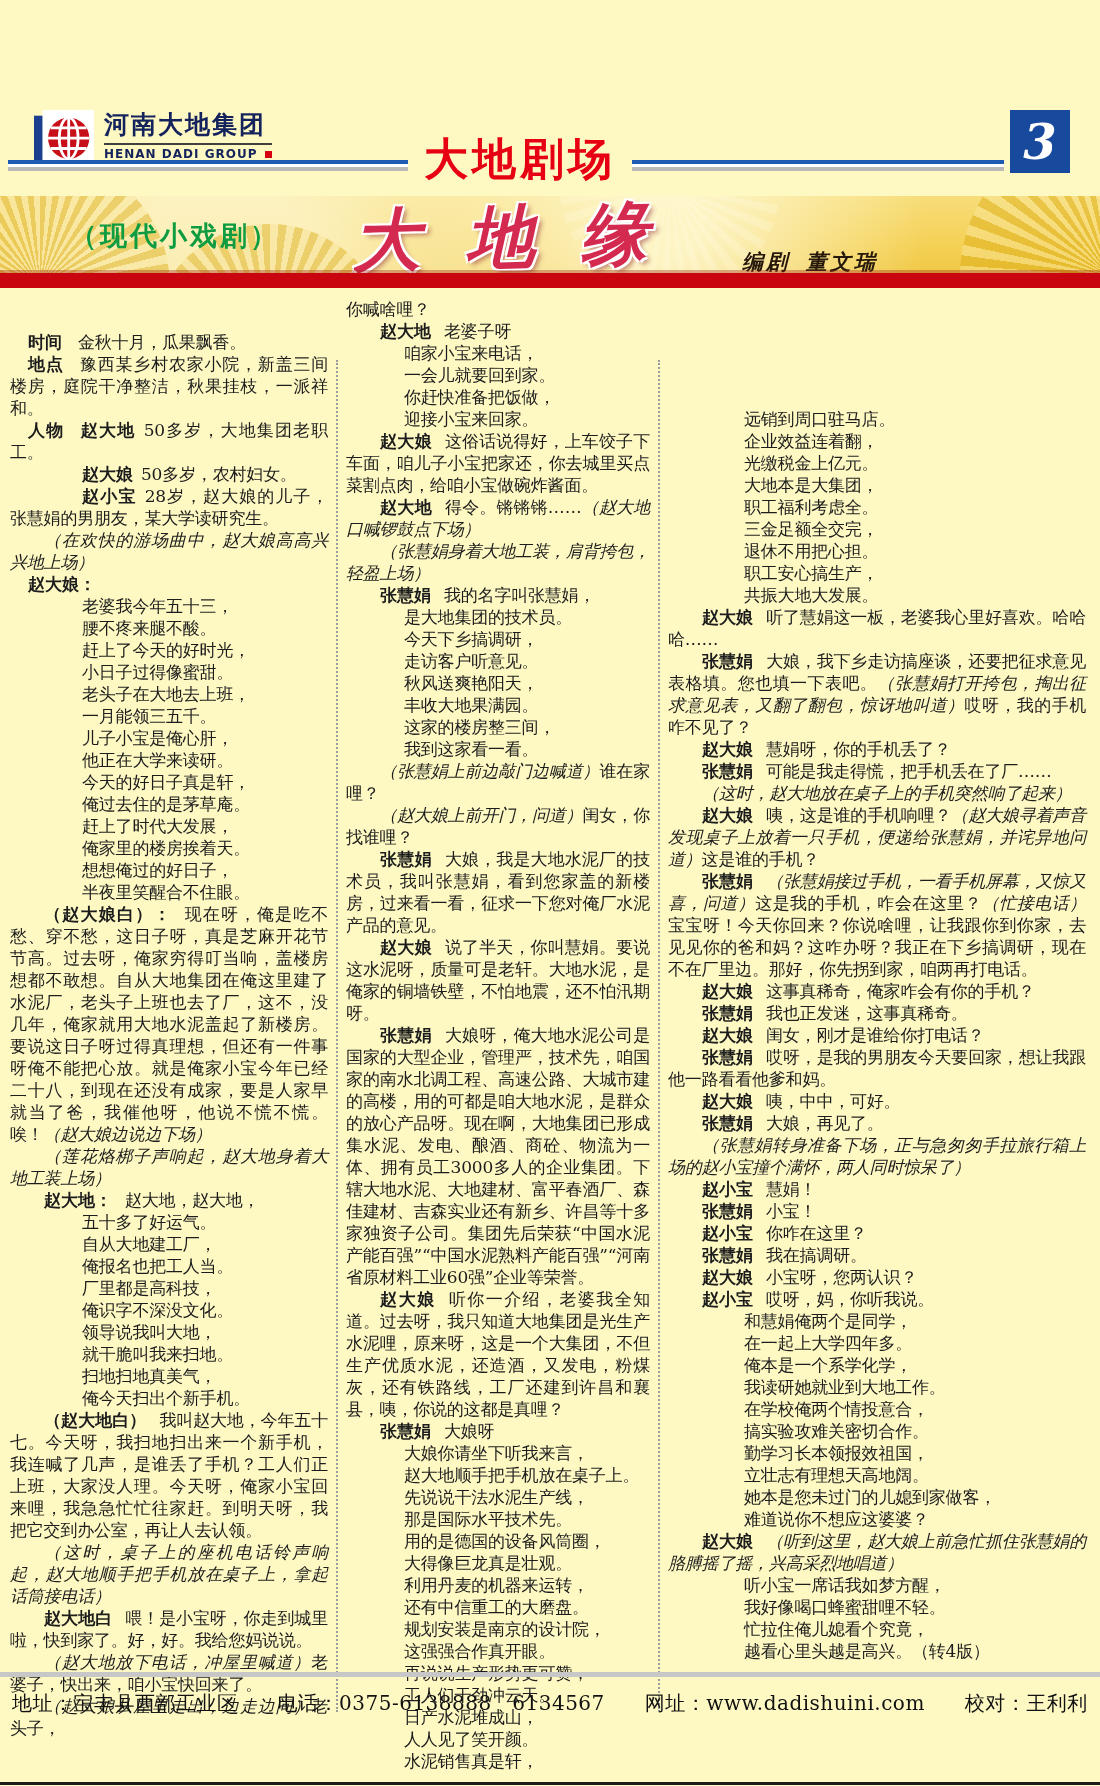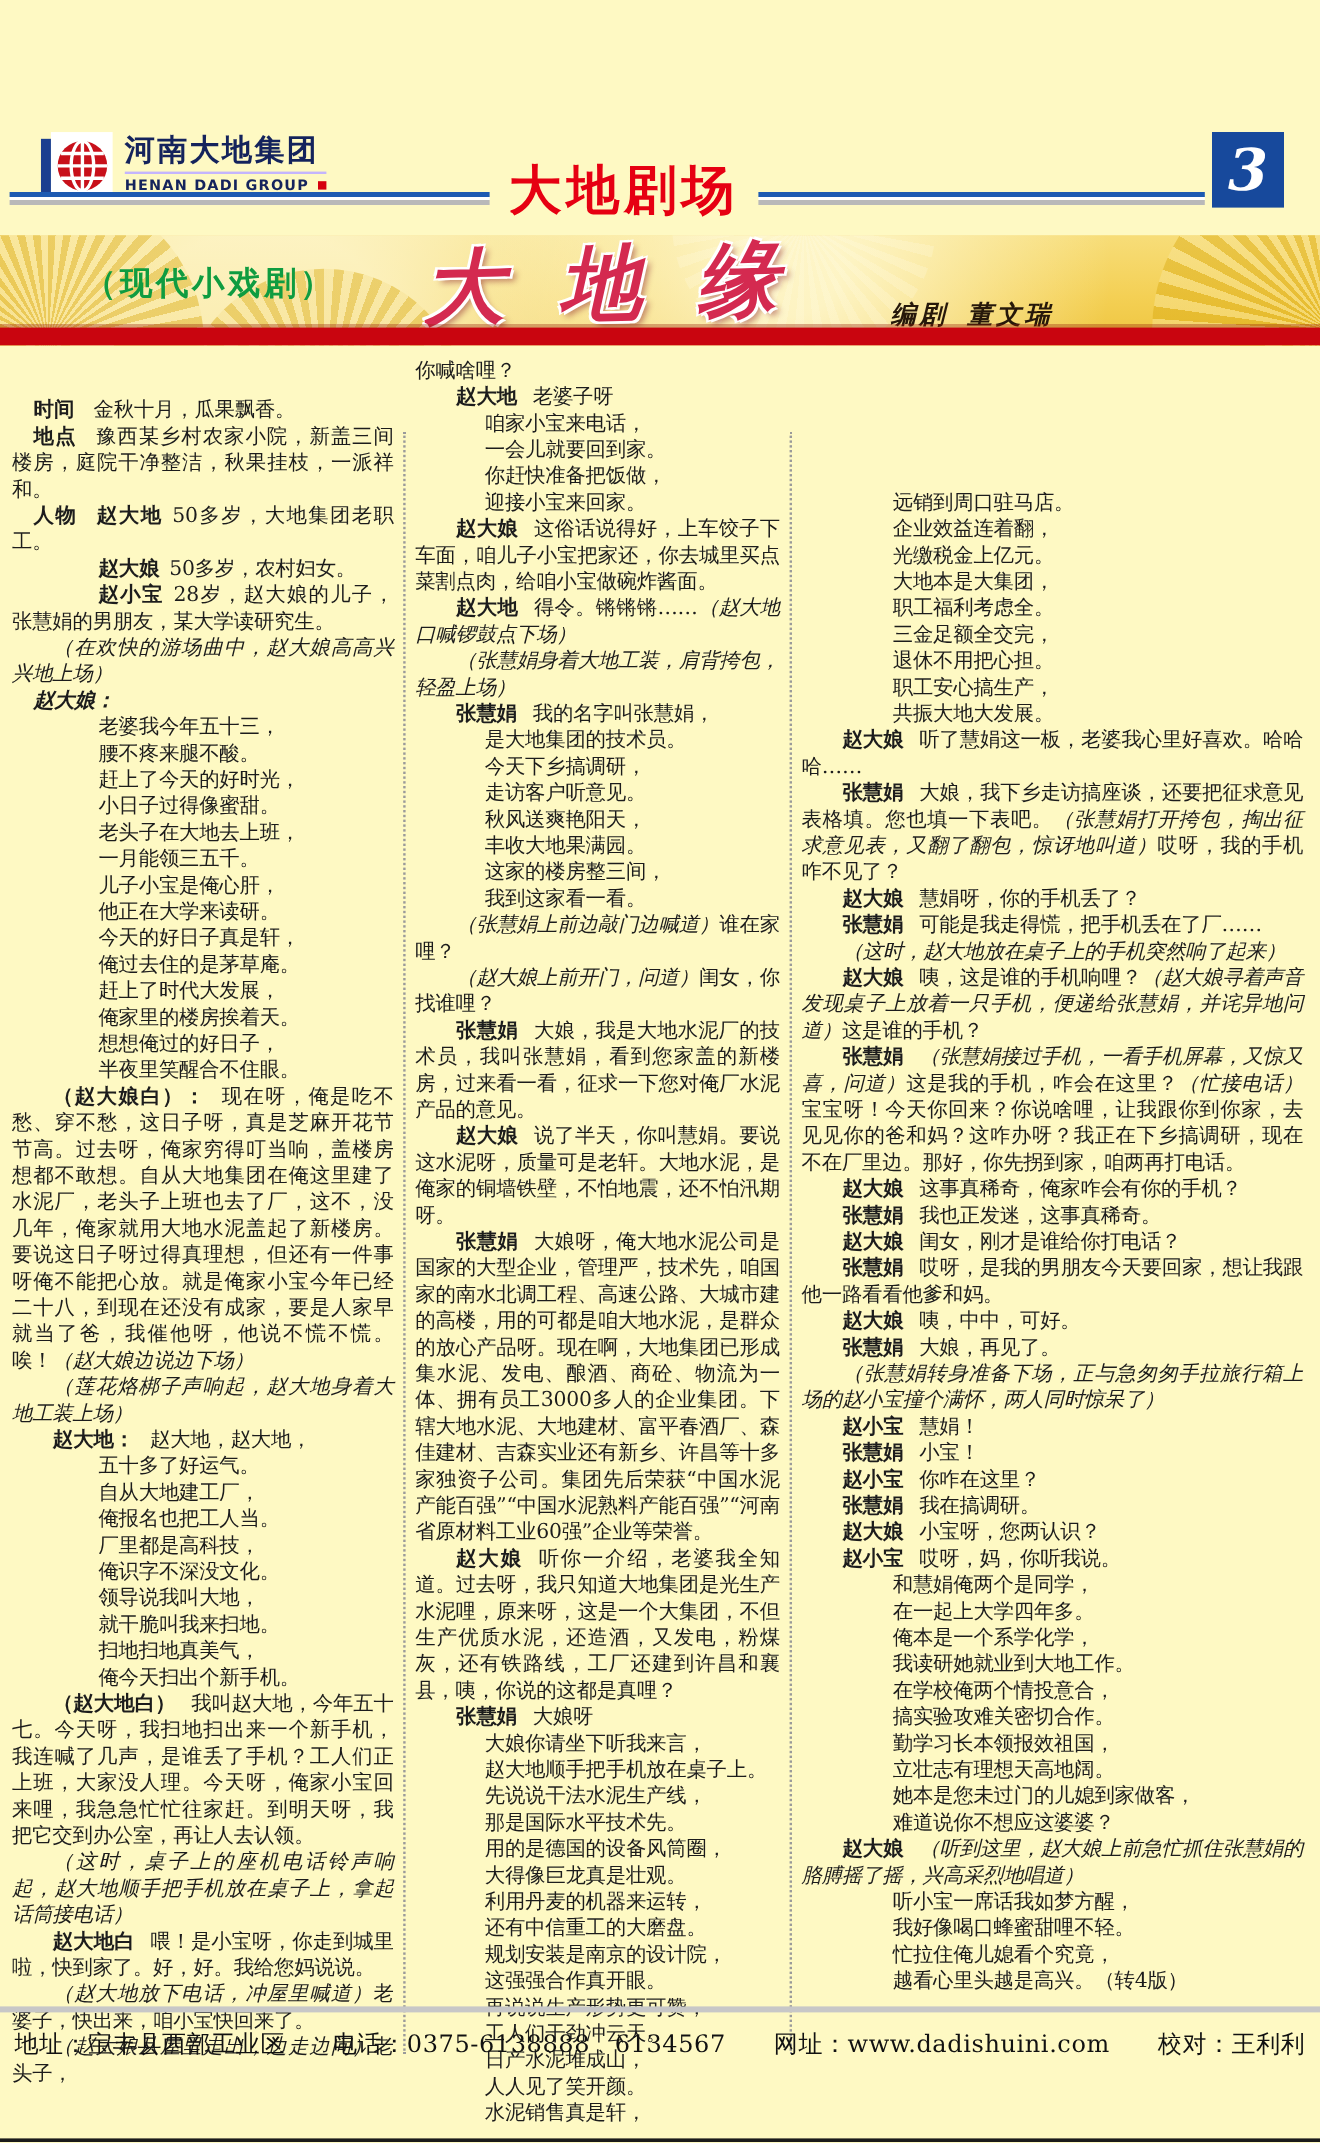--- a/index.html
+++ b/index.html
@@ -3,21 +3,21 @@
 <meta charset="utf-8">
 <style>
   html,body{margin:0;padding:0;background:#e9e9e9;}
   #page{position:relative;width:1100px;height:1786px;margin:0 auto;background:#fef9c3;overflow:hidden;
         font-family:"DejaVu Serif",serif;color:#1c1c1c;}
   
   .logo{position:absolute;left:34px;top:110px;display:flex;align-items:flex-start;}
   .emblem{width:60px;height:62px;position:relative;margin-right:10px;}
   .logo-text .cn{font-family:"DejaVu Sans",sans-serif;font-weight:700;font-size:25px;color:#14235c;letter-spacing:2px;line-height:30px;}
   .logo-text .en{font-family:"DejaVu Sans",sans-serif;font-weight:700;font-size:12px;color:#14235c;letter-spacing:1px;
-                 border-top:2px solid #c4b5fd;padding-top:2px;margin-top:3px;display:flex;align-items:center;}
+                 border-top:2px solid #404040;padding-top:2px;margin-top:3px;display:flex;align-items:center;}
   .logo-text .reddot{display:inline-block;width:7px;height:7px;background:#d6000f;margin-left:8px;}
   .rule-row{position:absolute;left:8px;top:126px;width:996px;display:flex;align-items:flex-end;}
   .rline{height:12px;background:linear-gradient(#1d5ab2 0 4px,#fff 4px 7px,#b9b9b9 7px 11px,transparent 11px);}
   .rline.left{width:400px;}
   .rline.right{flex:1;}
   .section-title{color:#e60012;font-family:"DejaVu Sans",sans-serif;font-weight:700;font-size:44px;
                  line-height:46px;margin:0 16px;position:relative;top:10px;letter-spacing:4px;}
   .pagenum{position:absolute;left:1010px;top:110px;width:60px;height:63px;background:#17499c;color:#fff;
            display:flex;align-items:center;justify-content:center;font-family:"DejaVu Serif",serif;
            font-style:italic;font-weight:700;font-size:48px;}
@@ -59,21 +59,21 @@
   .meta{text-indent:18px;}
   .meta b{margin-right:16px;}
   .meta b.b2{margin-right:8px;}
   .cast{text-indent:72px;}
   .cast b{margin-right:8px;}
   .dir{text-indent:34px;font-style:italic;}
   .kai{font-style:italic;}
   .say{text-indent:34px;}
   .say b{margin-right:13px;}
   .dirsay{text-indent:34px;}
-  .speaker{text-indent:18px;font-style:italic;}
+  .speaker{text-indent:18px;}
   .cont{text-indent:0;}
   .verse{padding-left:58px;}
   .col-1 .verse{padding-left:72px;}
   .col-3 .verse{padding-left:76px;}
   .verse .vl{display:block;}
   
   .footer-bar{position:absolute;left:0;top:1672px;width:1100px;height:5px;background:#c7c7c7;}
   .footer{position:absolute;left:12px;top:1690px;width:1080px;display:flex;font-size:20px;font-weight:400;
           color:#111;letter-spacing:0.5px;}
   .footer span{margin-right:40px;white-space:nowrap;}

